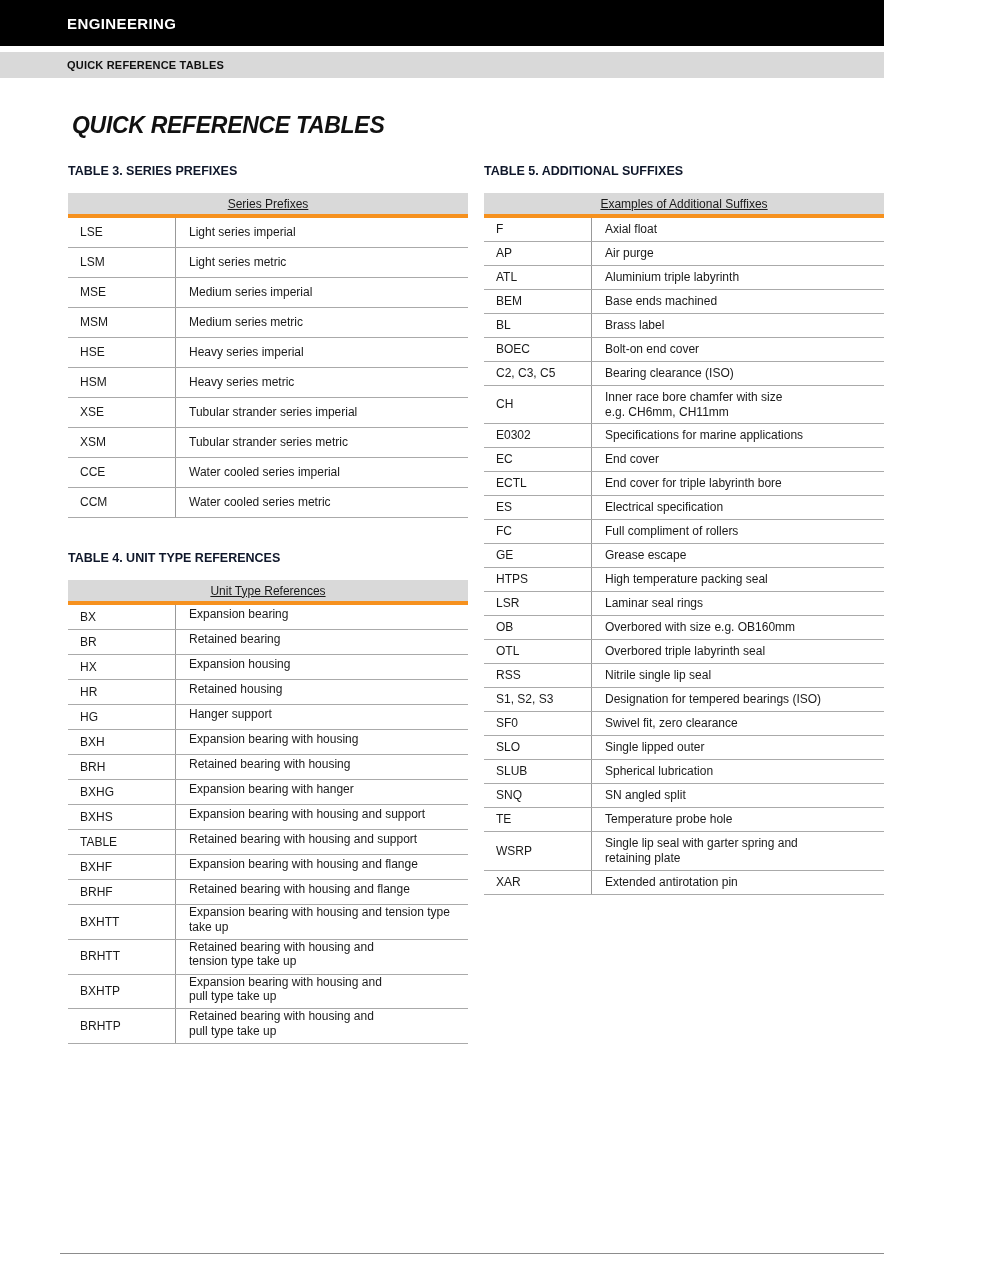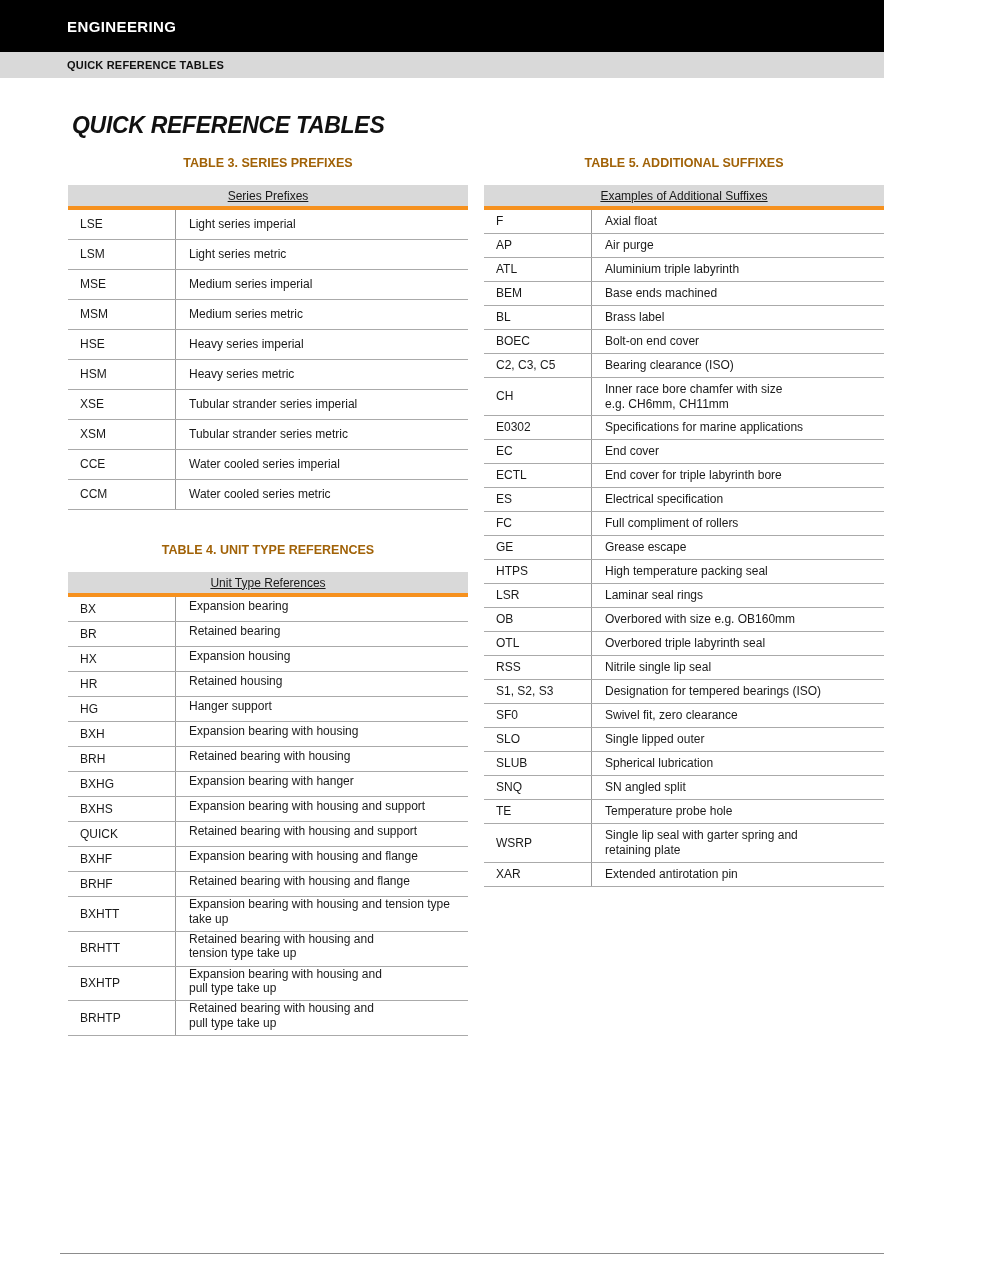--- a/index.html
+++ b/index.html
@@ -1,33 +1,33 @@
 <!DOCTYPE html>
 <html><head>
 <meta charset="utf-8">
 <style>
   html,body{margin:0;padding:0;background:#ffffff;}
   body{font-family:"Liberation Sans", sans-serif;color:#1a1a1a;}
   .page{position:relative;width:1000px;height:1280px;background:#ffffff;overflow:hidden;}
 
   
-  .band-black{position:absolute;left:0;top:0;width:884px;height:52px;background:#000000;display:flex;align-items:center;}
+  .band-black{position:absolute;left:0;top:0;width:884px;height:46px;background:#000000;display:flex;align-items:center;}
   .band-black span{color:#ffffff;font-size:15px;font-weight:bold;letter-spacing:.4px;padding-left:67px;}
   .band-gray{position:absolute;left:0;top:52px;width:884px;height:26px;background:#d9d9d9;display:flex;align-items:center;}
   .band-gray span{color:#111111;font-size:11px;font-weight:bold;letter-spacing:.2px;padding-left:67px;}
 
   
   .page-title{position:absolute;left:72px;top:112px;font-size:23px;font-weight:bold;font-style:italic;letter-spacing:-0.3px;color:#111111;}
 
   
   .col{position:absolute;top:156px;width:400px;}
   .col-left{left:68px;}
   .col-right{left:484px;}
 
-  .table-caption{text-align:center;font-size:12.5px;font-weight:bold;color:#a16207;margin-bottom:15px;}
+  .table-caption{text-align:left;font-size:12.5px;font-weight:bold;color:#0f172a;margin-bottom:15px;margin-top:8px;}
   .table-head{background:#d9d9d9;height:21px;display:flex;align-items:center;justify-content:center;font-size:12px;color:#1a1a1a;text-decoration:underline;}
   .orange-rule{height:4px;background:#f6911e;}
   .tbody{width:100%;}
 
   .trow{display:flex;align-items:flex-start;border-bottom:1px solid #aaaaaa;}
   .cell{font-size:12px;line-height:1.22;}
   .cell.code{width:107px;flex:0 0 107px;padding-left:12px;box-sizing:border-box;align-self:stretch;display:flex;align-items:center;}
   .cell.desc{flex:1;border-left:1px solid #999999;padding:0 8px 0 13px;white-space:pre-line;align-self:stretch;display:flex;align-items:center;}
 
   
@@ -145,21 +145,21 @@
           </div>
           <div class="trow">
             <div class="cell code">BXHG</div>
             <div class="cell desc">Expansion bearing with hanger</div>
           </div>
           <div class="trow">
             <div class="cell code">BXHS</div>
             <div class="cell desc">Expansion bearing with housing and support</div>
           </div>
           <div class="trow">
-            <div class="cell code">QUICK</div>
+            <div class="cell code">TABLE</div>
             <div class="cell desc">Retained bearing with housing and support</div>
           </div>
           <div class="trow">
             <div class="cell code">BXHF</div>
             <div class="cell desc">Expansion bearing with housing and flange</div>
           </div>
           <div class="trow">
             <div class="cell code">BRHF</div>
             <div class="cell desc">Retained bearing with housing and flange</div>
           </div>

